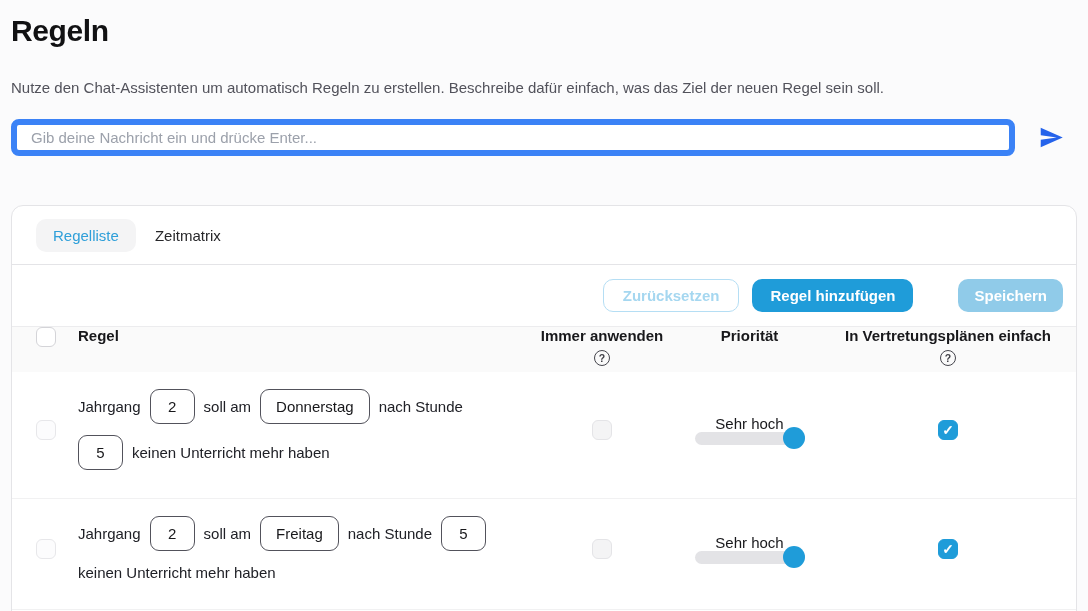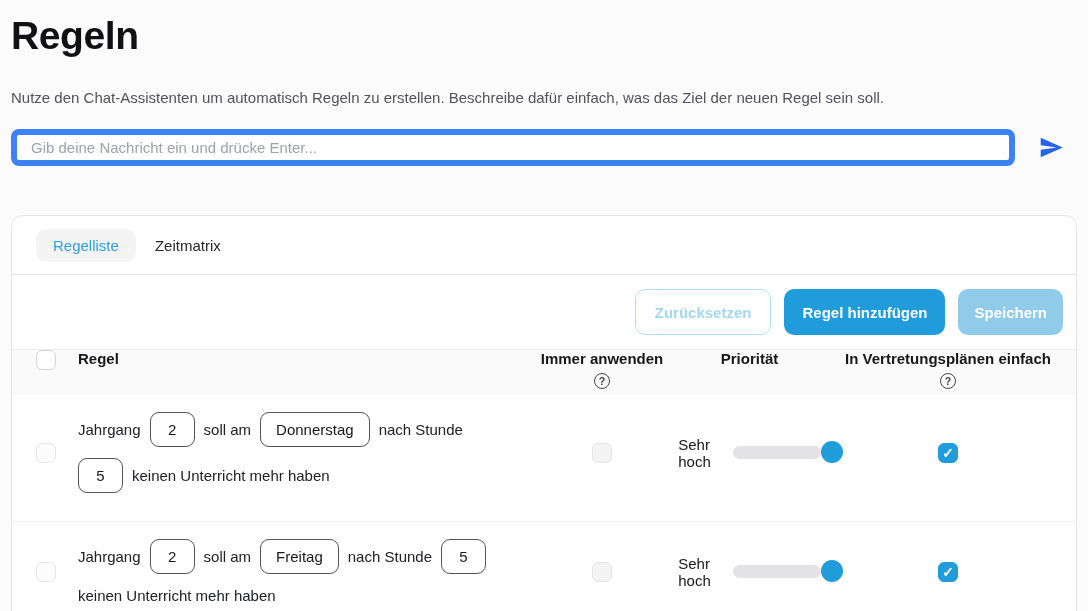--- a/index.html
+++ b/index.html
@@ -7,21 +7,21 @@
   body {
     background: #fbfbfc;
     font-family: "Liberation Sans", sans-serif;
     color: #18181b;
   }
   .wrap { padding: 0 11px; }
 
   
   .page-title {
     margin-top: 14px;
-    font-size: 39px;
+    font-size: 30px;
     font-weight: 700;
     letter-spacing: -0.4px;
     color: #111113;
   }
   .page-desc {
     margin-top: 31px;
     font-size: 15px;
     color: #52525b;
   }
   .chat-row { margin-top: 23px; display: flex; align-items: center; }
@@ -68,31 +68,31 @@
     white-space: nowrap;
   }
   .tab.active { background: #f4f4f5; color: #2e9fd9; font-weight: 500; }
 
   .toolbar {
     display: flex; justify-content: flex-end; align-items: center;
     gap: 13px;
     padding: 14px 13px 14px 0;
   }
   .btn {
-    height: 46px;
+    height: 33px;
     border-radius: 10px;
     font-size: 15px;
     font-weight: 700;
     font-family: "Liberation Sans", sans-serif;
     cursor: pointer;
     white-space: nowrap;
   }
   .btn-outline { background: #fff; border: 1px solid #b5def4; color: #a5d7f0; padding: 0 19px; }
   .btn-primary { background: #1f9cd9; border: none; color: #fff; padding: 0 18px; }
-  .btn-muted   { background: #90cbe9; border: none; color: #fff; padding: 0 16px; }
+  .btn-muted   { background: #90cbe9; border: none; color: #fff; padding: 0 16px; margin-left: 32px; }
 
   
   .thead {
     display: flex; align-items: flex-start;
     height: 46px;
     background: #fafafa;
     border-top: 1px solid #ececee;
     font-size: 15px; font-weight: 700; color: #18181b;
   }
   .col-select   { width: 56px; padding-left: 24px; flex: none; }
@@ -139,21 +139,21 @@
     border: 1px solid #52525b;
     border-radius: 9px;
     display: inline-flex; align-items: center; justify-content: center;
     padding: 0 15px;
     font-size: 15px; color: #18181b;
     background: #fff;
     cursor: pointer;
   }
   .vbox.small { padding: 0; width: 45px; }
 
-  .priority-cell { display: flex; flex-direction: row; align-items: center; }
+  .priority-cell { display: flex; flex-direction: column; align-items: center; }
   .priority-label { font-size: 15px; color: #18181b; }
   .slider-track {
     position: relative;
     width: 110px; height: 13px;
     background: #e3e3e6;
     border-radius: 7px;
   }
   .slider-thumb {
     position: absolute;
     top: -5px; left: 88px;

